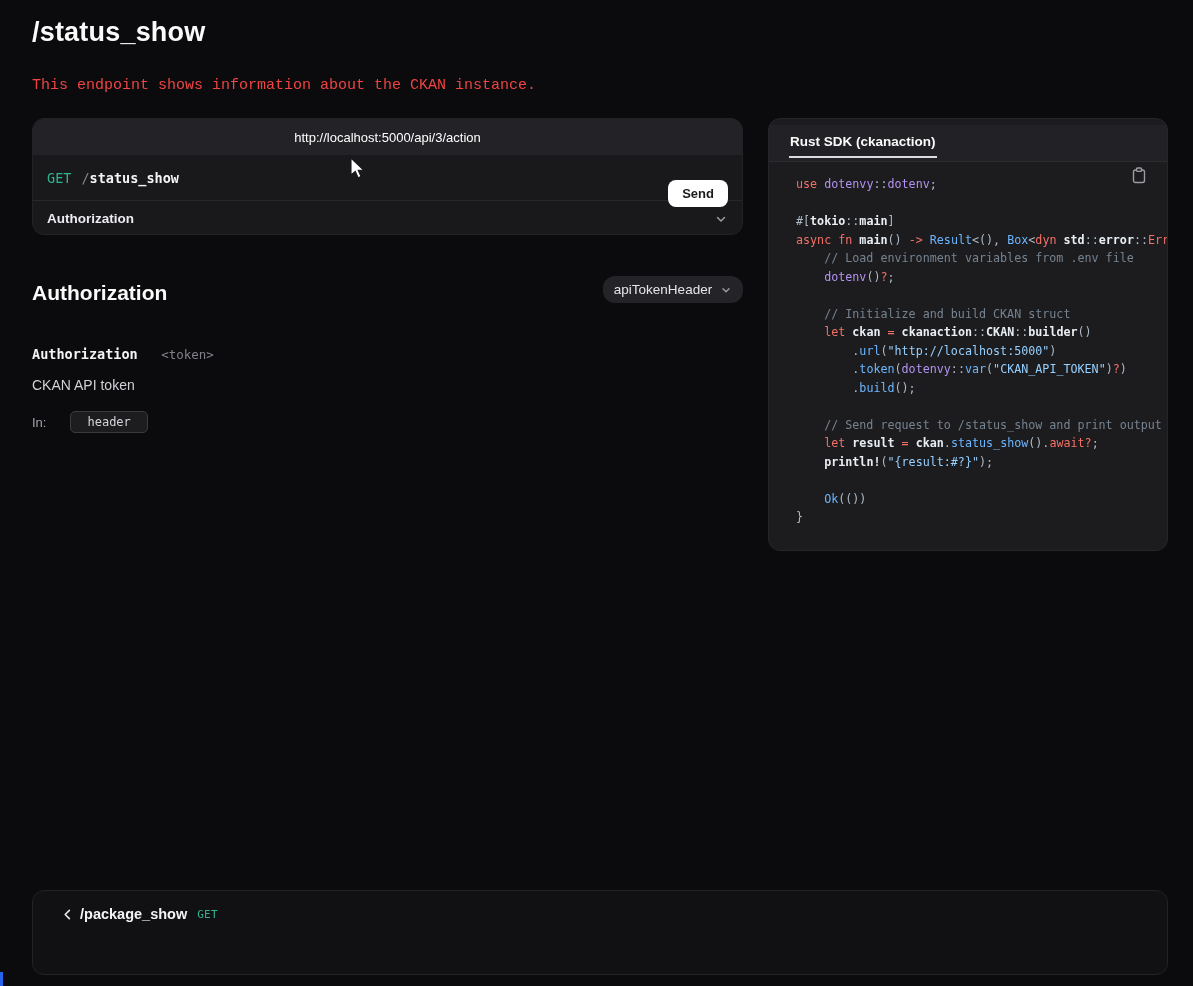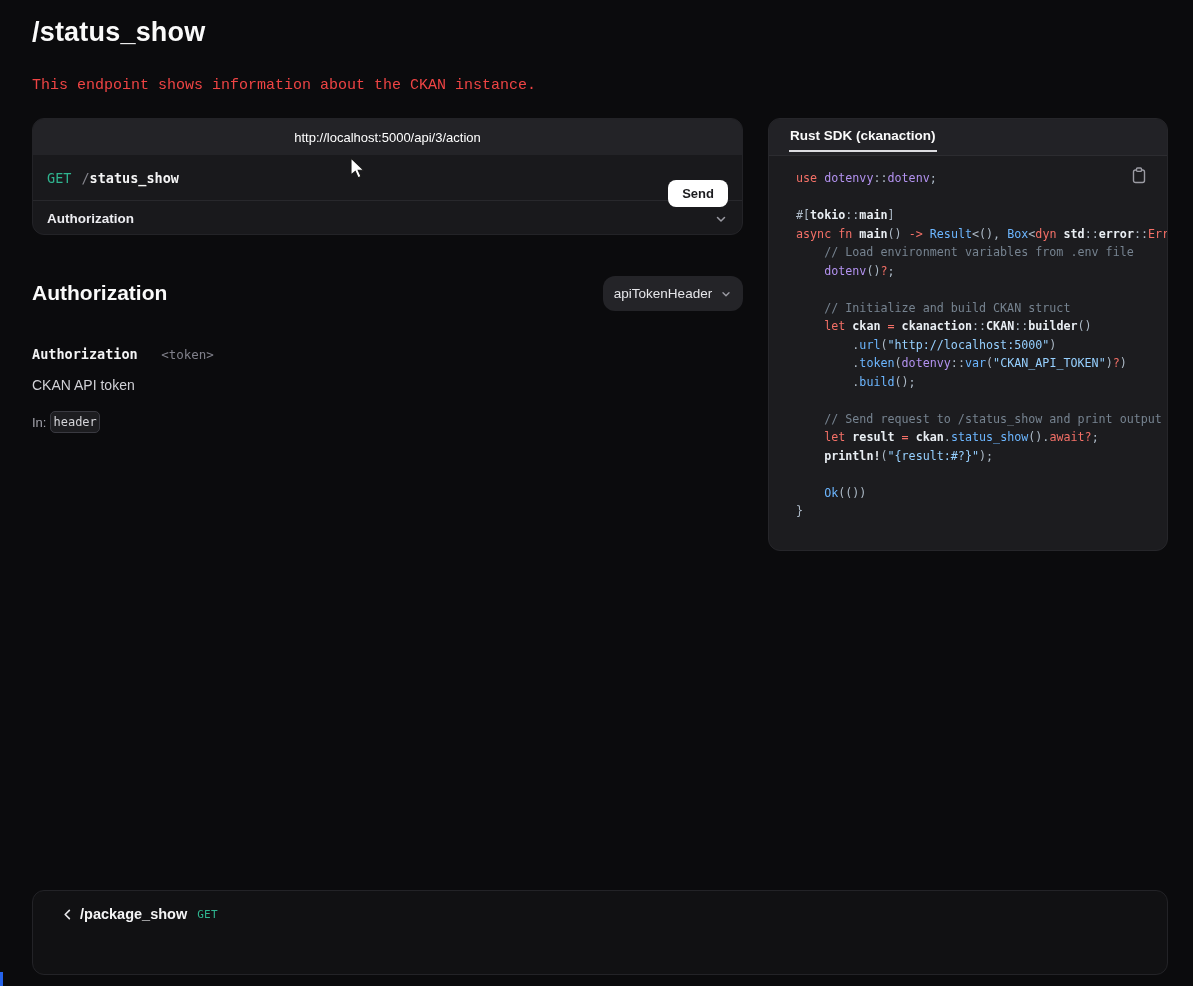--- a/index.html
+++ b/index.html
@@ -54,48 +54,49 @@
   }
   .auth-row .auth-label { font-size: 13.5px; font-weight: bold; color: #ececf0; }
   .auth-row svg { margin-left: auto; }
 
   
   .auth-heading {
     position: absolute; left: 32px; top: 281px;
     font-size: 21px; font-weight: bold; color: #fafafa;
   }
   .scheme-select {
-    position: absolute; left: 603px; top: 276px; width: 140px; height: 35px;
+    position: absolute; left: 603px; top: 276px; width: 140px; height: 27px;
     background: #242428; border-radius: 12px; border: none;
     display: flex; align-items: center; justify-content: center; gap: 8px;
     font-size: 13.5px; color: #e6e6ea; cursor: pointer;
   }
   .param-line { position: absolute; left: 32px; top: 345px; }
   .param-name { font-size: 13.5px; font-weight: bold; color: #f4f4f5; }
   .param-type { font-size: 12.5px; color: #80808a; margin-left: 19px; }
   .param-desc {
     position: absolute; left: 32px; top: 377px;
     font-size: 14px; color: #d1d1d6;
   }
-  .in-line { position: absolute; left: 32px; top: 411px; display: flex; align-items: center; gap: 4px; }
+  .in-line { position: absolute; left: 32px; top: 411px; display: flex; align-items: center; gap: 24px; }
   .in-label { font-size: 13px; color: #a1a1aa; }
   .in-badge {
     font-size: 12px; color: #d4d4d8; background: #1d1d20;
-    border: 1px solid #3a3a41; border-radius: 5px; padding: 3px 2px;
+    border: 1px solid #3a3a41; border-radius: 5px; padding: 3px 16px;
   }
 
   
   .code-panel {
     position: absolute; left: 768px; top: 118px; width: 400px; height: 433px;
     background: #1c1c1f; border-radius: 12px; overflow: hidden;
     border: 1px solid #26262a;
   }
   .code-panel-header {
     height: 37px; background: #222226; padding: 0 20px;
     border-bottom: 1px solid #2c2c30;
+    margin-top: 6px;
   }
   .panel-tab {
     display: inline-block; font-size: 13.5px; font-weight: bold; color: #fafafa;
     padding: 9px 1px 7px; border-bottom: 2px solid #dcdce0;
   }
   .copy-btn {
     position: absolute; right: 18px; top: 46px;
     background: none; border: none; cursor: pointer; padding: 2px;
   }
   .code-area {

